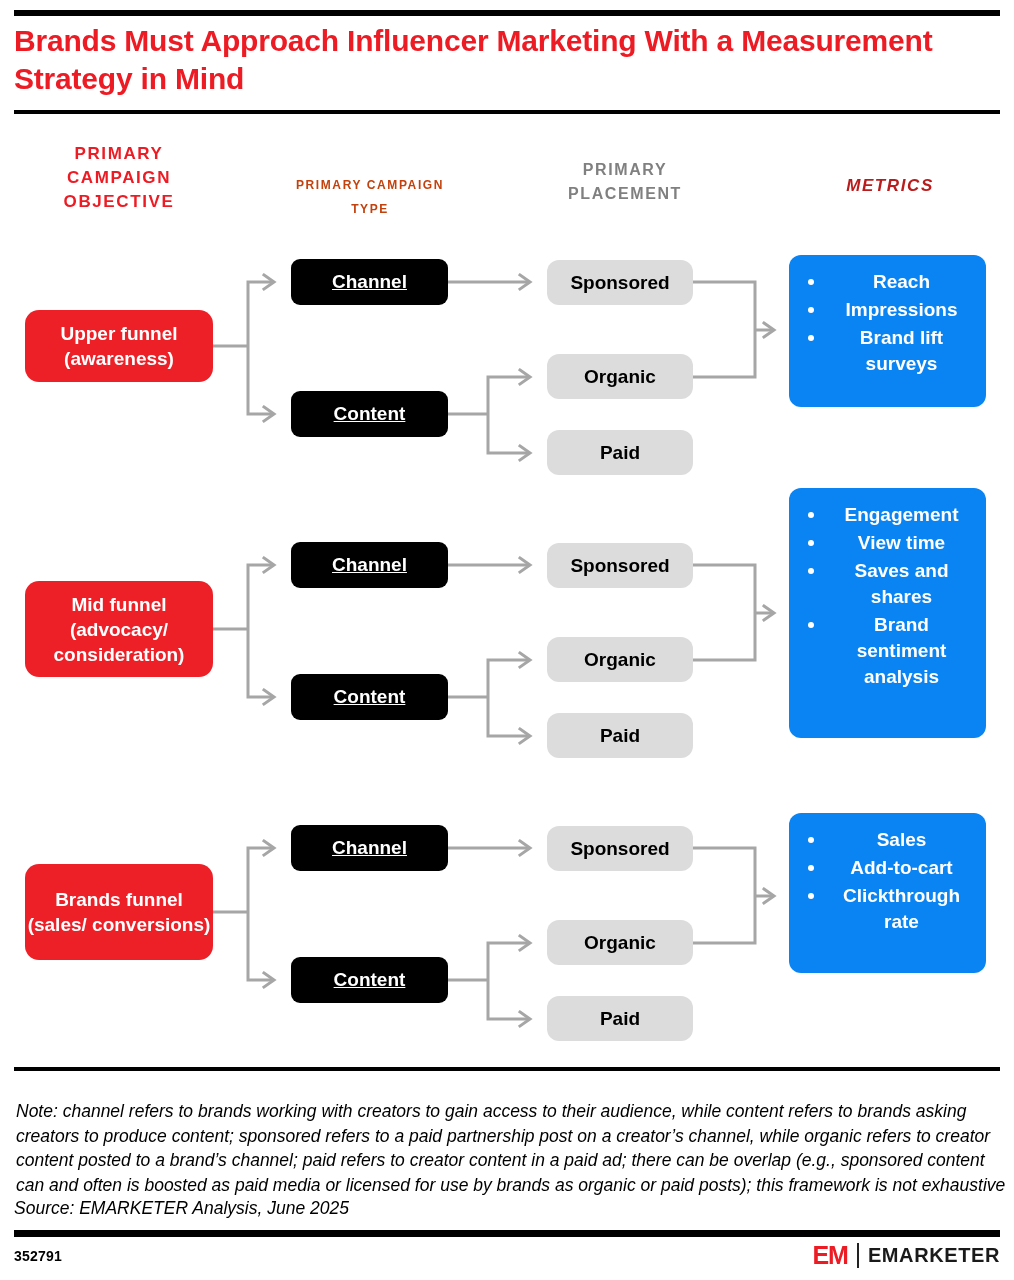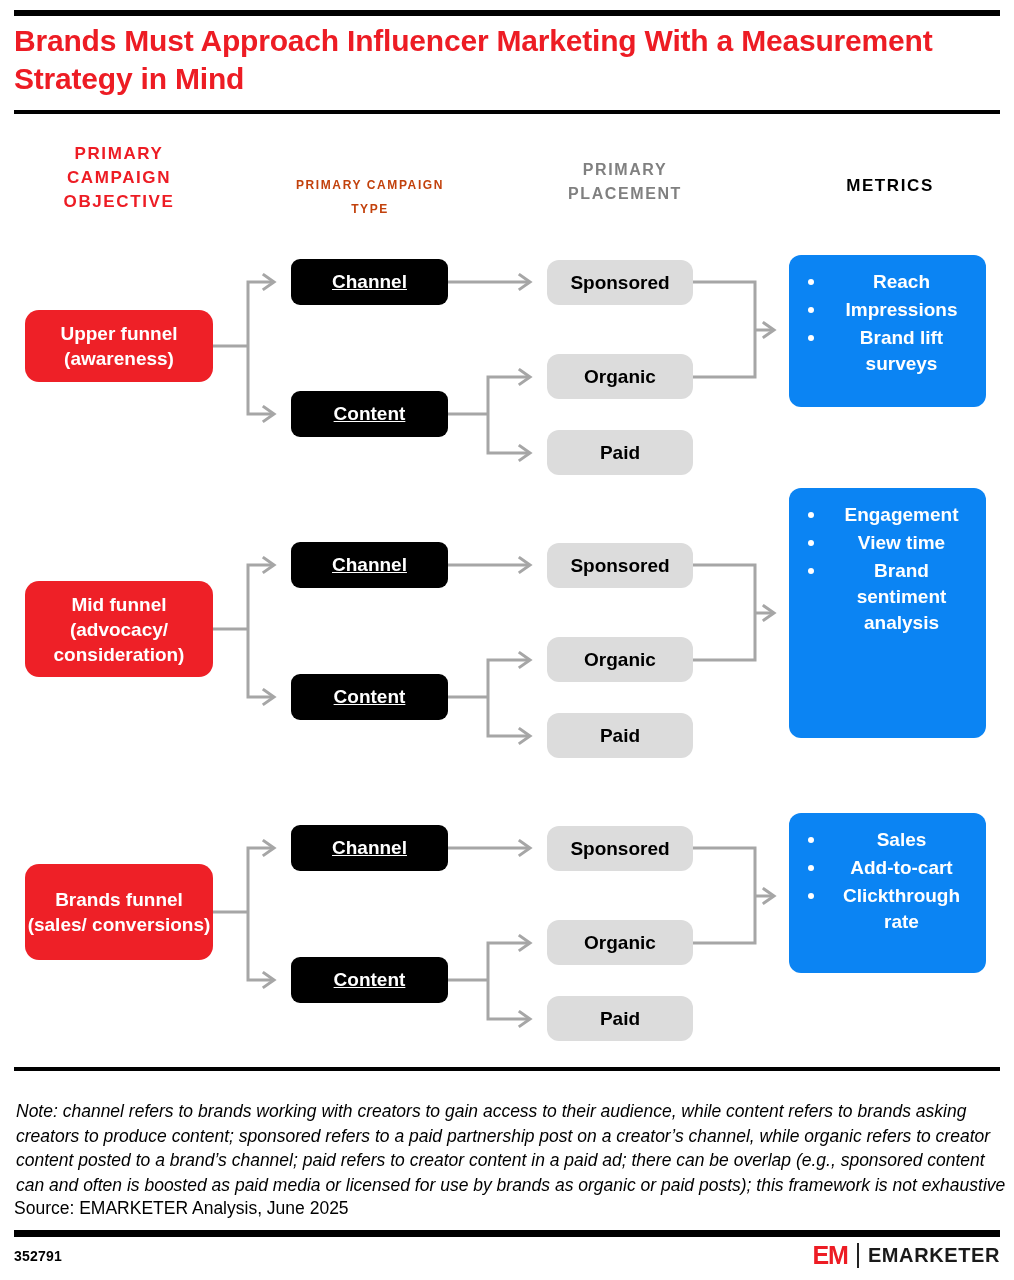--- a/index.html
+++ b/index.html
@@ -53,21 +53,21 @@
     position: absolute;
     text-align: center;
     font-weight: bold;
     letter-spacing: 1.6px;
     line-height: 24px;
     text-transform: uppercase;
   }
   #hdr-objective { left: 24px;  top: 142px; width: 190px; color: #ED1C24; font-size: 17px; }
   #hdr-type      { left: 275px; top: 142px; width: 190px; color: #c2410c; font-size: 12px; margin-top: 31px; }
   #hdr-placement { left: 525px; top: 158px; width: 200px; color: #808080; font-size: 16px; }
-  #hdr-metrics   { left: 790px; top: 174px; width: 200px; color: #000000; font-size: 17px; }
+  #hdr-metrics   { left: 790px; top: 174px; width: 200px; color: #b91c1c; font-size: 17px; font-style: italic; }
 
   
   .section { position: absolute; left: 0; width: 1014px; }
   #section-1 { top: 250px; height: 240px; }
   #section-2 { top: 533px; height: 240px; }
   #section-3 { top: 816px; height: 240px; }
 
   .node {
     position: absolute;
     box-sizing: border-box;
@@ -182,20 +182,21 @@
     line-height: 24.5px;
     font-family: "Liberation Sans", sans-serif;
     margin-top: 26px;
   }
   .source {
     position: absolute;
     left: 14px;
     top: 1196px;
     width: 900px;
     font-size: 17.5px;
+    font-style: italic;
     line-height: 24px;
   }
 
   
   .foot-id {
     position: absolute;
     left: 14px;
     top: 1248px;
     font-size: 14px;
     font-weight: bold;
@@ -319,20 +320,21 @@
     <div class="node node-type type-content">Content</div>
 
     <div class="node node-place place-sponsored">Sponsored</div>
     <div class="node node-place place-organic">Organic</div>
     <div class="node node-place place-paid">Paid</div>
 
     <div class="node node-metrics" id="met-2">
       <ul class="metrics-list">
         <li>Engagement</li>
         <li>View time</li>
+        <li>Saves and shares</li>
         <li>Brand sentiment analysis</li>
       </ul>
     </div>
   </div>
 
   <div class="section" id="section-3">
     <svg class="connectors" viewBox="0 0 1014 240" xmlns="http://www.w3.org/2000/svg">
       <g stroke="#A6A6A6" stroke-width="3" fill="none">
         <path d="M213 96 H248"></path>
         <path d="M248 96 V32 H272"></path>

